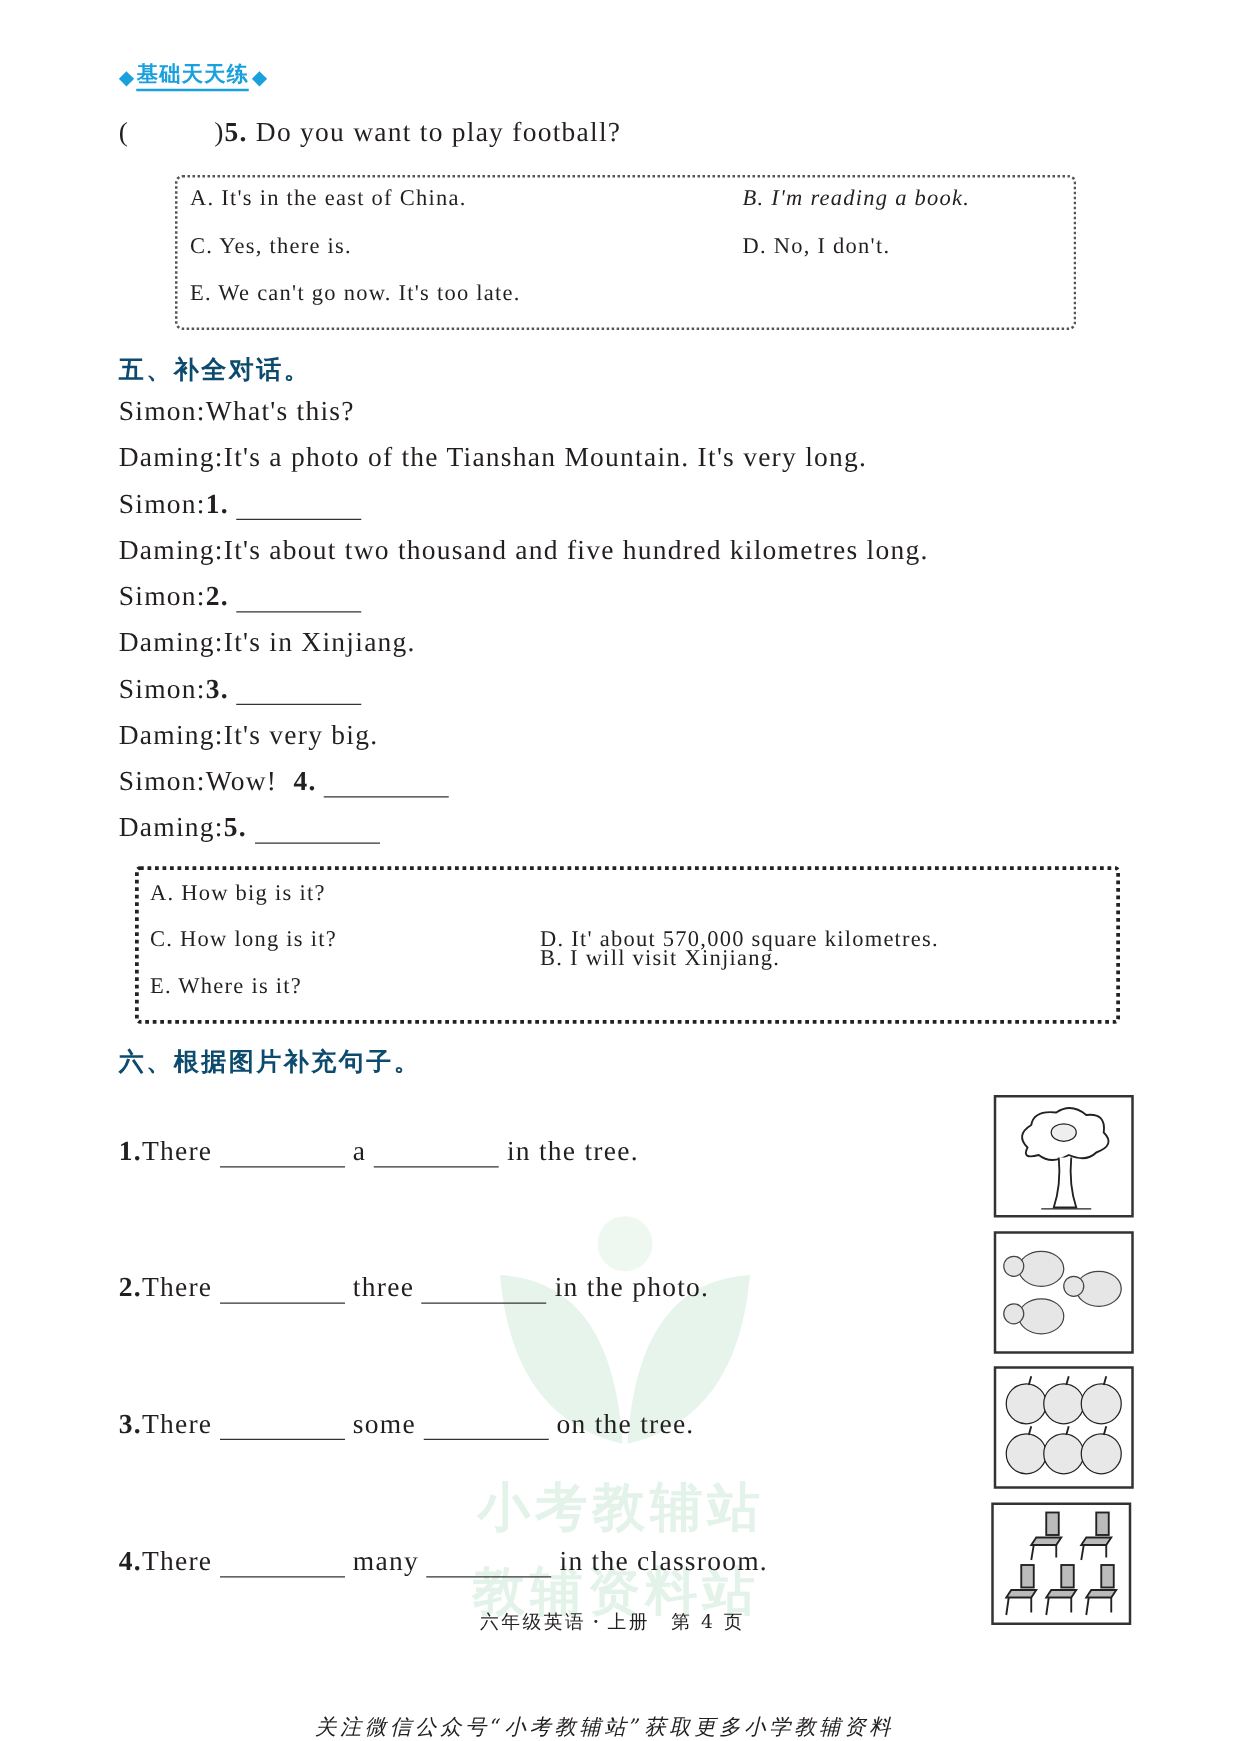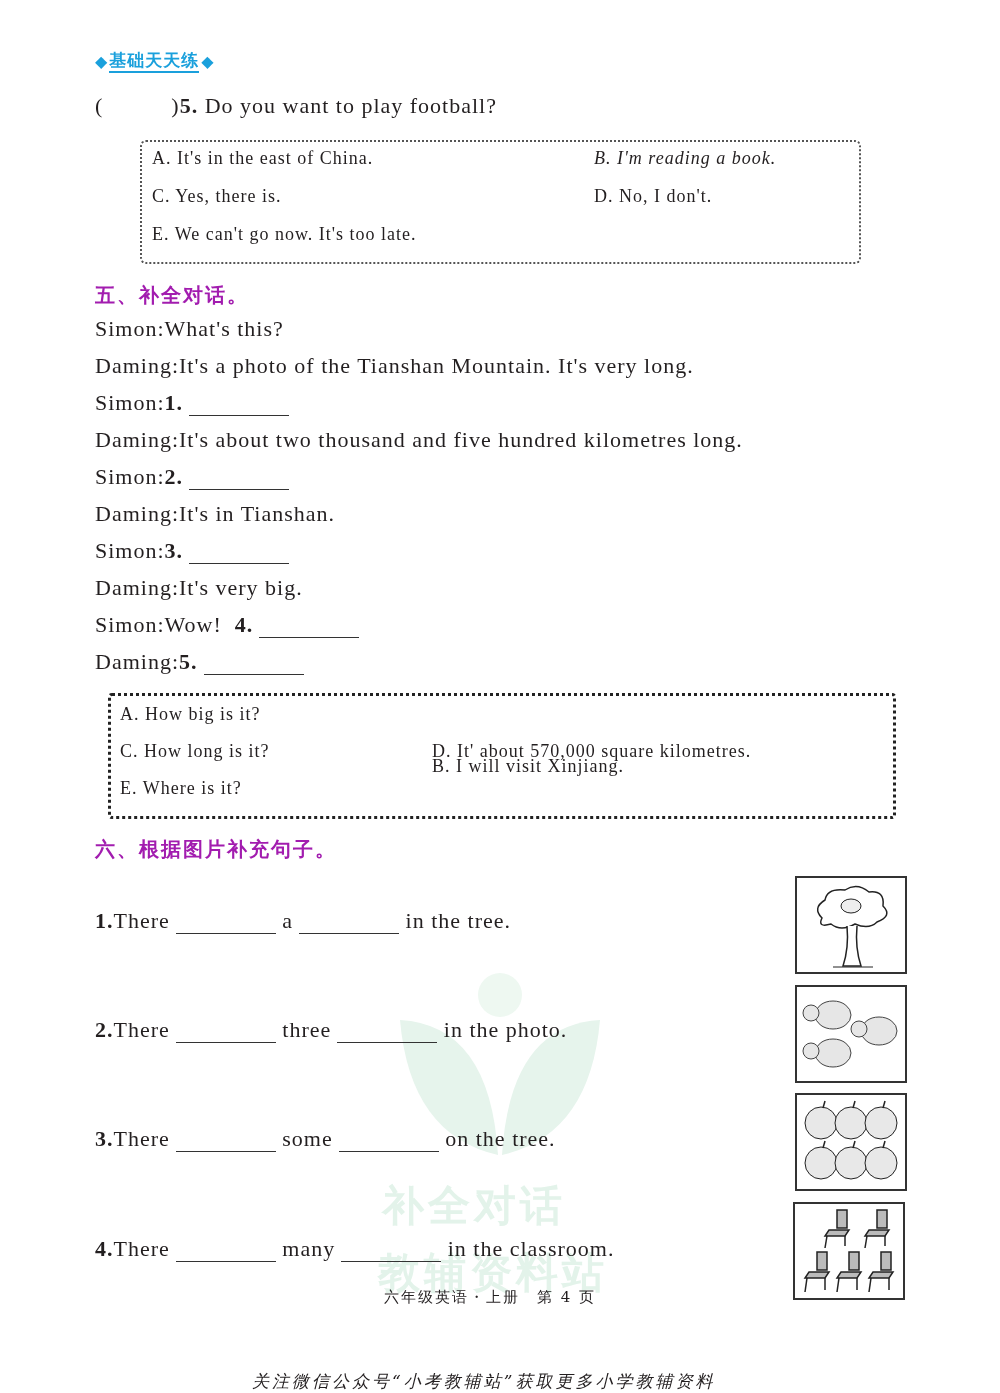--- a/index.html
+++ b/index.html
@@ -5,38 +5,38 @@
   html, body { margin:0; padding:0; background:#ffffff; }
   body { width:1000px; height:1393px; position:relative; overflow:hidden;
          font-family:"Liberation Serif", "DejaVu Serif", serif; color:#231f20; }
   .abs { position:absolute; }
   .brand { left:95px; top:50px; font-family:"DejaVu Sans", sans-serif; font-size:17px; color:#1aa0dc; font-weight:bold; display:flex; align-items:center; gap:2px; }
   .brand .lbl { border-bottom:2px solid #1aa0dc; padding-bottom:1px; line-height:20px; letter-spacing:1px; }
   .brand .dia { font-size:16px; }
   .line { font-size:22px; letter-spacing:1px; white-space:nowrap; }
   .bold { font-weight:bold; }
   .blank { display:inline-block; width:100px; border-bottom:1.5px solid #333; height:22px; vertical-align:-6px; margin-left:6px; }
-  .sec { font-family:"DejaVu Sans", sans-serif; font-size:20px; color:#a21caf; font-weight:bold; letter-spacing:2px; }
+  .sec { font-family:"DejaVu Sans", sans-serif; font-size:20px; color:#0c4a6e; font-weight:bold; letter-spacing:2px; }
   .box1 { left:140px; top:140px; width:717px; height:120px; border:2px dotted #555; border-radius:6px; }
   .box2 { left:108px; top:693px; width:782px; height:120px; border:3px dotted #222; border-radius:4px; }
   .opt { font-size:18px; letter-spacing:1px; white-space:nowrap; }
   .pic { border:2px solid #333; background:#fff; }
   .footer { font-family:"DejaVu Serif", serif; font-size:15px; letter-spacing:2px; }
   .promo { font-family:"DejaVu Serif", serif; font-size:17px; letter-spacing:3px; font-style:italic; }
   .wm { color:#e3f3ea; font-family:"DejaVu Sans", sans-serif; font-weight:bold; font-size:42px; letter-spacing:4px; }
 </style>
 </head>
 <body>
 
 <svg class="abs" style="left:380px;top:965px;" width="240" height="200" viewBox="0 0 240 200">
   <circle cx="120" cy="30" r="22" fill="#eef8f1"></circle>
   <path d="M20 55 Q110 60 118 190 Q30 170 20 55 Z" fill="#e6f4ec"></path>
   <path d="M220 55 Q130 60 122 190 Q210 170 220 55 Z" fill="#e6f4ec"></path>
 </svg>
-<div class="abs wm" style="left:382px;top:1178px;">补全对话</div>
+<div class="abs wm" style="left:382px;top:1178px;">小考教辅站</div>
 <div class="abs wm" style="left:378px;top:1245px;">教辅资料站</div>
 
 <div class="abs brand">
   <span class="dia">◆</span>
   <span class="lbl">基础天天练</span>
   <span class="dia">◆</span>
 </div>
 
 <div class="abs line" style="left:95px;top:93px;">
   <span>(</span>
@@ -51,21 +51,21 @@
 <div class="abs opt" style="left:594px;top:186px;">D. No, I don't.</div>
 <div class="abs opt" style="left:152px;top:224px;">E. We can't go now. It's too late.</div>
 
 <div class="abs sec" style="left:95px;top:282px;">五、补全对话。</div>
 
 <div class="abs line" style="left:95px;top:316px;"><span>Simon:</span><span>What's this?</span></div>
 <div class="abs line" style="left:95px;top:353px;"><span>Daming:</span><span>It's a photo of the Tianshan Mountain. It's very long.</span></div>
 <div class="abs line" style="left:95px;top:390px;"><span>Simon:</span><span class="bold">1.</span><span class="blank"></span></div>
 <div class="abs line" style="left:95px;top:427px;"><span>Daming:</span><span>It's about two thousand and five hundred kilometres long.</span></div>
 <div class="abs line" style="left:95px;top:464px;"><span>Simon:</span><span class="bold">2.</span><span class="blank"></span></div>
-<div class="abs line" style="left:95px;top:501px;"><span>Daming:</span><span>It's in Tianshan.</span></div>
+<div class="abs line" style="left:95px;top:501px;"><span>Daming:</span><span>It's in Xinjiang.</span></div>
 <div class="abs line" style="left:95px;top:538px;"><span>Simon:</span><span class="bold">3.</span><span class="blank"></span></div>
 <div class="abs line" style="left:95px;top:575px;"><span>Daming:</span><span>It's very big.</span></div>
 <div class="abs line" style="left:95px;top:612px;"><span>Simon:</span><span>Wow!</span>&nbsp;&nbsp;<span class="bold">4.</span><span class="blank"></span></div>
 <div class="abs line" style="left:95px;top:649px;"><span>Daming:</span><span class="bold">5.</span><span class="blank"></span></div>
 
 <div class="abs box2"></div>
 <div class="abs opt" style="left:120px;top:704px;">A. How big is it?</div>
 <div class="abs opt" style="left:432px;top:720px;margin-top:36px;">B. I will visit Xinjiang.</div>
 <div class="abs opt" style="left:120px;top:741px;">C. How long is it?</div>
 <div class="abs opt" style="left:432px;top:741px;">D. It' about 570,000 square kilometres.</div>

